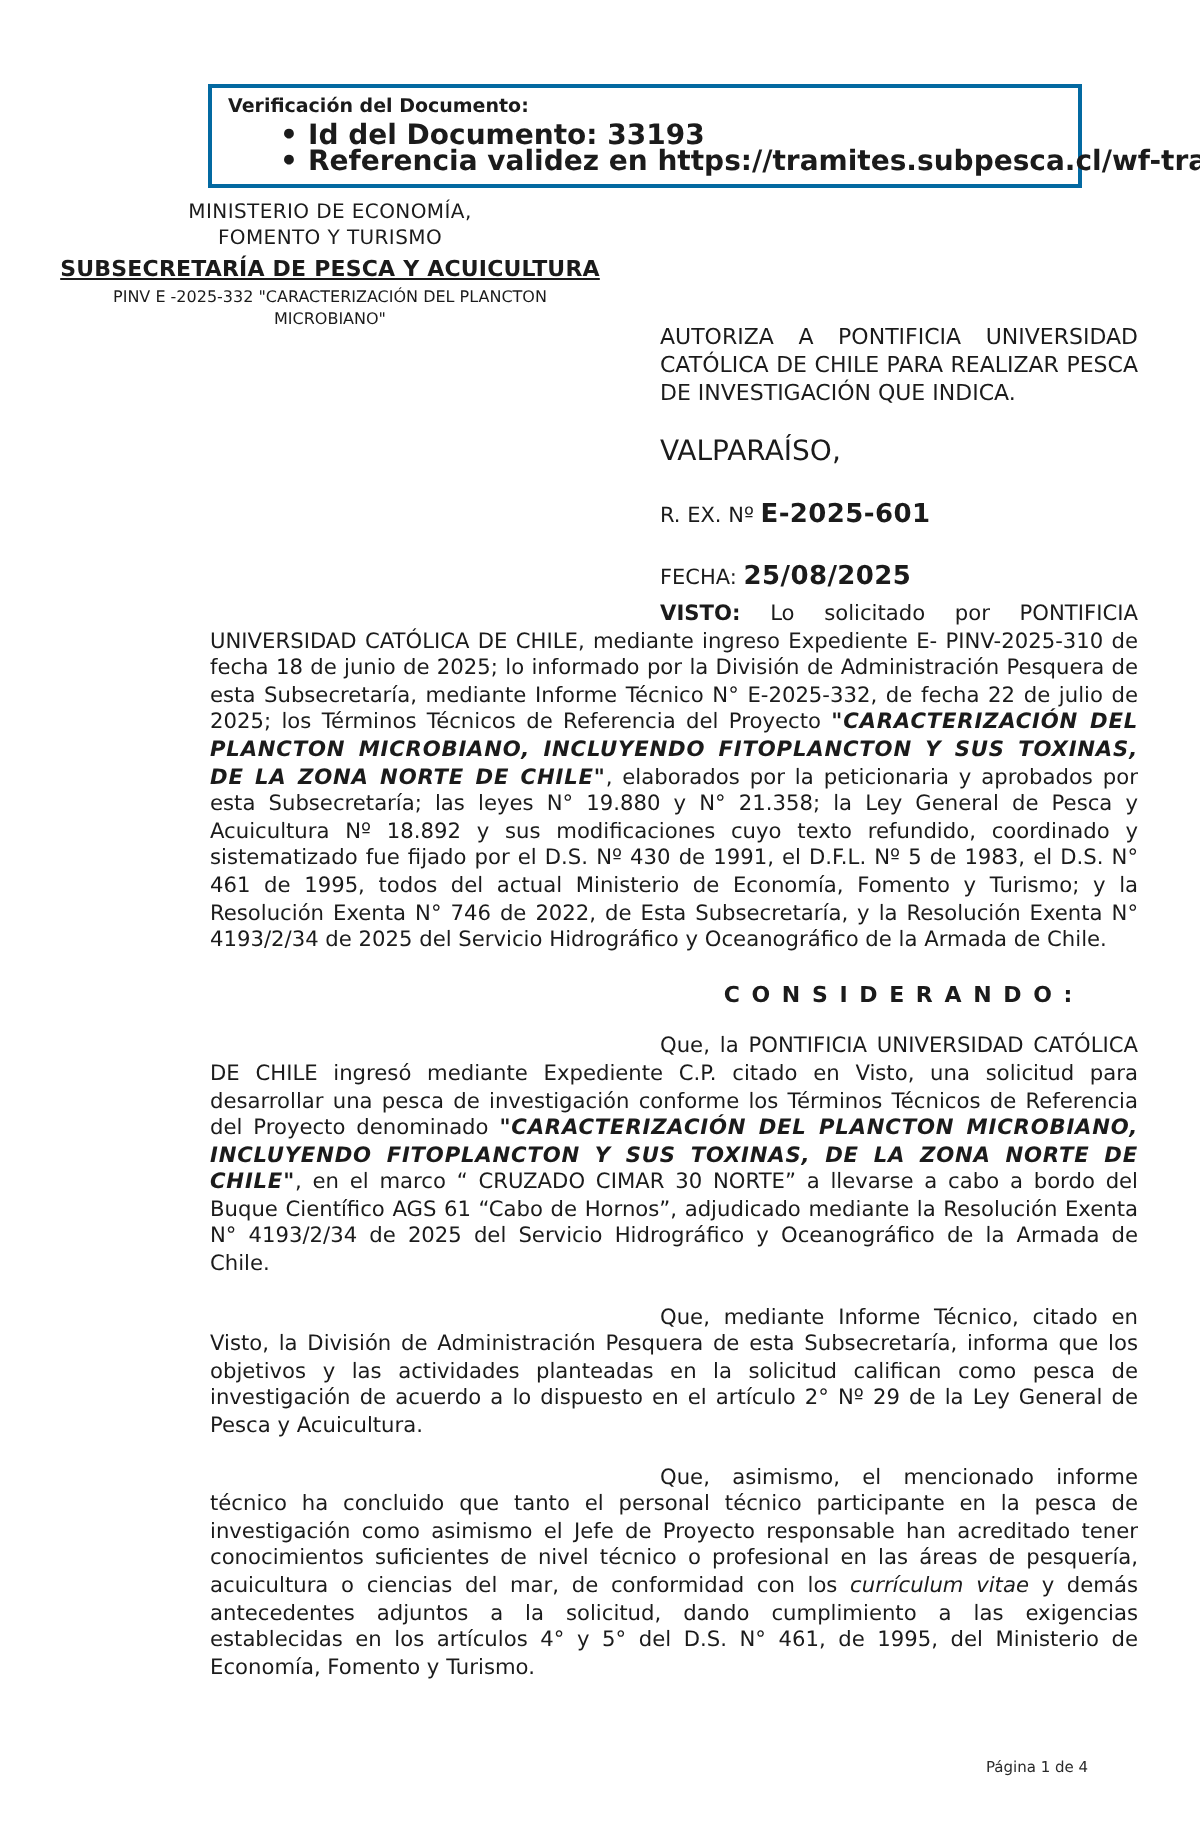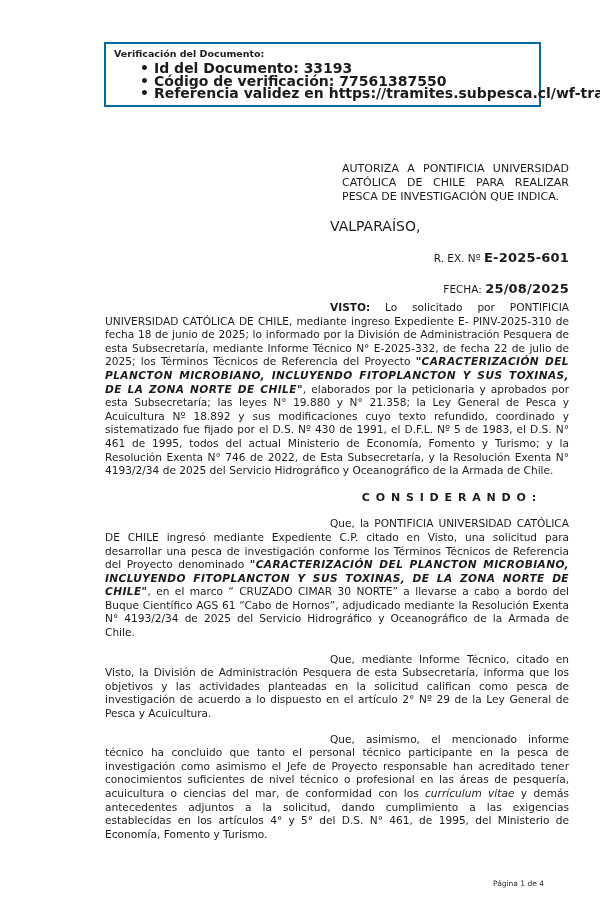--- a/index.html
+++ b/index.html
@@ -26,23 +26,23 @@
   .verify-list li::before { content:"•"; display:inline-block; width:14px; }
 
   
   .letterhead { position:absolute; left:15px; top:101px; width:300px; text-align:center; }
   .lh-min { font-size:10px; line-height:12.5px; letter-spacing:0.2px; }
   .lh-sub { font-size:11px; font-weight:bold; text-decoration:underline; margin-top:2px; letter-spacing:0.1px; white-space:nowrap; }
   .lh-pinv { font-size:8px; line-height:10.5px; margin:3px auto 0 auto; width:252px; }
 
   
   .res-head { position:absolute; left:330px; top:162px; width:239px; }
-  .res-subject { font-size:11px; line-height:13.8px; text-align:justify;margin-left:12px; }
+  .res-subject { font-size:11px; line-height:13.8px; text-align:justify; }
   .res-city { margin-top:15px; font-size:14px; }
-  .res-line { margin-top:16px; font-size:10.5px; white-space:nowrap;text-align:right; }
+  .res-line { margin-top:16px; font-size:10.5px; white-space:nowrap; }
   .res-strong { font-weight:bold; font-size:13px; letter-spacing:0.2px; }
 
   
   .body-text {
     position:absolute; left:105px; top:301px; width:464px;
     font-size:10.6px; line-height:13.6px; text-align:justify;
   }
   .para { text-indent:225px; margin:0 0 13px 0; }
   .para.no-gap { margin-bottom:12px; }
   .considerando {
@@ -61,25 +61,30 @@
 </style>
 </head>
 <body>
 
 <div class="page">
 
   <div class="verify-box">
     <div class="verify-title">Verificación del Documento:</div>
     <ul class="verify-list">
       <li>Id del Documento: 33193</li>
-      <li>Código de verificación: 77561387550</li>
       <li>Referencia validez en https://tramites.subpesca.cl/wf-tramites/public/documentos/validar</li>
     </ul>
   </div>
 
+  <div class="letterhead">
+    <div class="lh-min">MINISTERIO DE ECONOMÍA,</div>
+    <div class="lh-min">FOMENTO Y TURISMO</div>
+    <div class="lh-sub">SUBSECRETARÍA DE PESCA Y ACUICULTURA</div>
+    <div class="lh-pinv">PINV E -2025-332 "CARACTERIZACIÓN DEL PLANCTON MICROBIANO"</div>
+  </div>
 
   <div class="res-head">
     <div class="res-subject">AUTORIZA A PONTIFICIA UNIVERSIDAD CATÓLICA DE CHILE PARA REALIZAR PESCA DE INVESTIGACIÓN QUE INDICA.</div>
     <div class="res-city">VALPARAÍSO,</div>
     <div class="res-line">
       <span>R. EX. Nº </span><span class="res-strong">E-2025-601</span>
     </div>
     <div class="res-line">
       <span>FECHA: </span><span class="res-strong">25/08/2025</span>
     </div>

